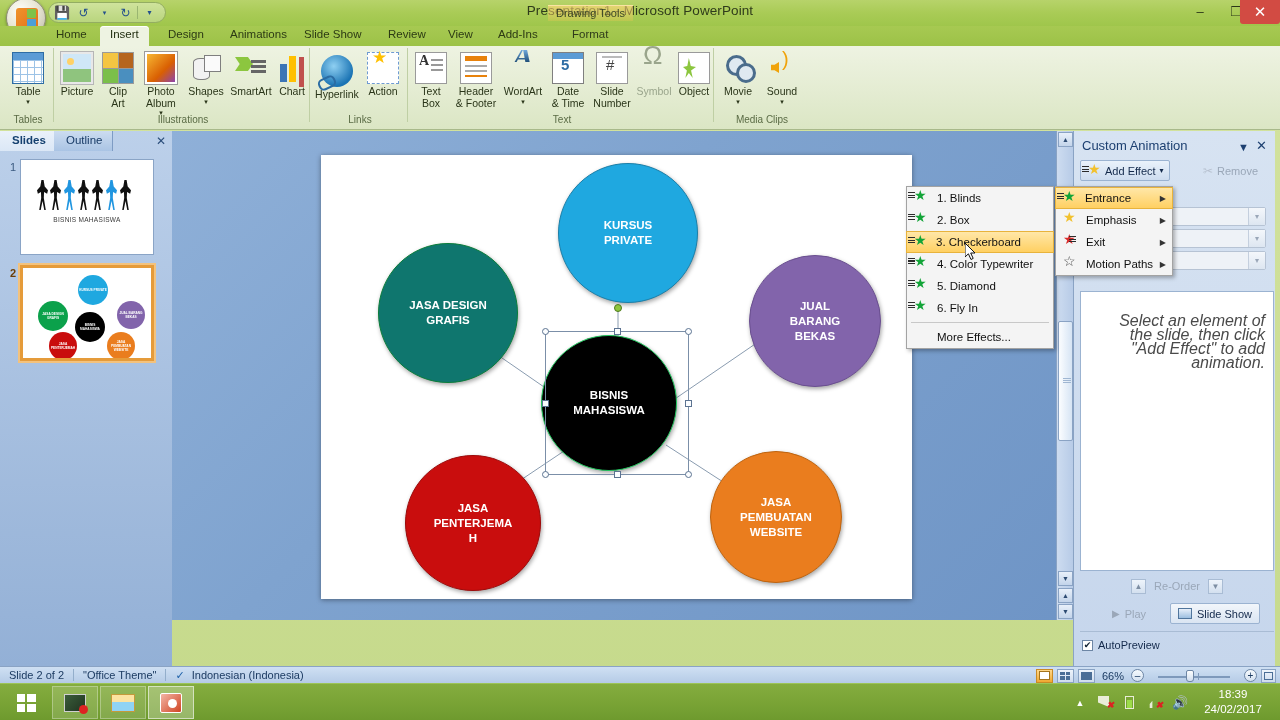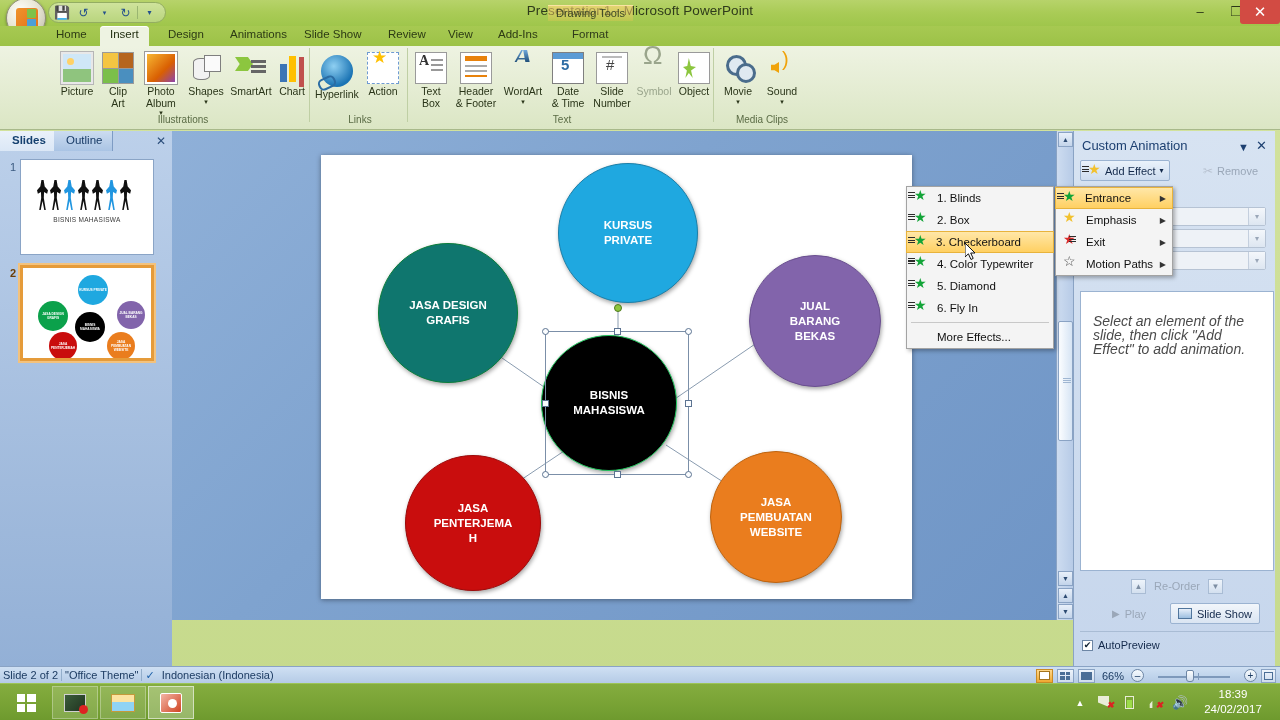--- a/index.html
+++ b/index.html
@@ -206,22 +206,22 @@
                   border:1px solid #9bb3d1; border-radius:2px; font-size:11px; color:#13294b; }
   #ca-remove { position:absolute; left:124px; top:29px; height:21px; display:flex; align-items:center; gap:4px;
                padding:0 5px; font-size:11px; color:#9aa7b8; }
   .ca-combo { position:absolute; left:88px; width:104px; height:19px; background:#eef2f7;
               border:1px solid #b6c3d4; border-radius:2px; }
   .ca-combo .cbtn { position:absolute; right:0; top:0; width:17px; height:17px;
                     display:flex; align-items:center; justify-content:center; font-size:8px; color:#9aa7b8;
                     background:linear-gradient(to bottom,#f4f7fb,#dde6f1); border-left:1px solid #c4cfde; }
   #ca-list { position:absolute; left:6px; top:160px; width:194px; height:280px; background:#fff;
              border:1px solid #9bb3d1; }
-  #ca-hint { position:absolute; left:12px; top:22px; width:172px; text-align:left;
-             font-size:14px; font-style:italic; color:#4a4a4a; line-height:14px; }
+  #ca-hint { position:absolute; left:12px; top:22px; width:172px; text-align:right;
+             font-size:16px; font-style:italic; color:#4a4a4a; line-height:14px; }
   #ca-reorder { position:absolute; left:6px; top:446px; width:194px; height:18px;
                 display:flex; align-items:center; justify-content:center; gap:8px; font-size:11px; color:#9aa7b8; }
   .ro-btn { width:15px; height:15px; background:linear-gradient(to bottom,#eef4fb,#d3e0ef);
             border:1px solid #a9bcd4; display:flex; align-items:center; justify-content:center; font-size:8px; color:#7d8ea3; }
   #ca-play { position:absolute; left:22px; top:472px; width:66px; height:21px; display:flex; align-items:center;
              justify-content:center; gap:5px; font-size:11px; color:#9aa7b8; }
   #ca-slideshow { position:absolute; left:96px; top:472px; width:90px; height:21px; display:flex; align-items:center;
                   justify-content:center; gap:5px; font-size:11px; color:#13294b;
                   background:linear-gradient(to bottom,#f2f6fb,#dae5f2); border:1px solid #9bb3d1; border-radius:2px; }
   #ca-autoprev { position:absolute; left:8px; top:508px; display:flex; align-items:center; gap:5px;
@@ -247,21 +247,21 @@
   .star.yellow::before{ color:#f2c12e; }
   .star.red::before{ color:#d92b2b; }
   .star.hollow::before{ content:"☆"; color:#4a4a4a; }
   .star .bars { position:absolute; left:-4px; top:2px; width:7px; height:7px;
                 background:repeating-linear-gradient(to bottom,#2b2b2b 0 1px,transparent 1px 2.5px); }
   .cursor-arrow { position:absolute; left:965px; top:243px; width:12px; height:18px; z-index:60; }
   
   #statusbar { position:absolute; left:0; top:666px; width:1280px; height:17px;
                background:linear-gradient(to bottom,#cfe0f3,#b5cbe6); border-top:1px solid #8aa3c4;
                display:flex; align-items:center; font-size:11px; color:#1d3c63; }
-  .sb-item { padding:0 3px; }
+  .sb-item { padding:0 9px; }
   .sb-sep { width:1px; height:12px; background:#93aecb; }
   #sb-right { position:absolute; right:4px; top:0; height:17px; display:flex; align-items:center; gap:4px; }
   .view-btn { width:17px; height:14px; border:1px solid #8aa3c4; background:linear-gradient(to bottom,#eef4fb,#cfdcee);
               display:flex; align-items:center; justify-content:center; }
   .view-btn.active { background:linear-gradient(to bottom,#ffd88a,#f0a830); border-color:#c98a24; }
   #zoom-slider { position:relative; width:92px; height:14px; display:flex; align-items:center; }
   #zoom-track { position:absolute; left:10px; right:10px; top:7px; height:2px; background:#7e99bb; }
   #zoom-tick { position:absolute; left:50px; top:4px; width:1px; height:7px; background:#7e99bb; }
   #zoom-knob { position:absolute; left:38px; top:1px; width:8px; height:12px;
                background:linear-gradient(to bottom,#fdfefe,#cfdcee); border:1px solid #6d86a5; border-radius:2px 2px 3px 3px; }
@@ -316,20 +316,31 @@
     <div class="tab" style="left:220px;">Animations</div>
     <div class="tab" style="left:294px;">Slide Show</div>
     <div class="tab" style="left:378px;">Review</div>
     <div class="tab" style="left:438px;">View</div>
     <div class="tab" style="left:488px;">Add-Ins</div>
     <div class="tab fmt-ctx" style="left:562px;">Format</div>
   </div>
 
   <div id="ribbon">
 
+    <div class="rgroup" style="left:2px;width:52px;">
+      <div class="gbox"></div>
+      <div class="gbody">
+        <div class="rbtn">
+          <span class="ico ic-table"></span>
+          <span class="cap">Table</span>
+          <span class="arrow">▾</span>
+        </div>
+      </div>
+      <div class="glabel">Tables</div>
+    </div>
 
     <div class="rgroup" style="left:56px;width:254px;">
       <div class="gbox"></div>
       <div class="gbody">
         <div class="rbtn" style="width:42px;">
           <span class="ico ic-picture"></span>
           <span class="cap" style="white-space:pre-line;">Picture</span>
         </div>
         <div class="rbtn" style="width:40px;">
           <span class="ico ic-clipart">

